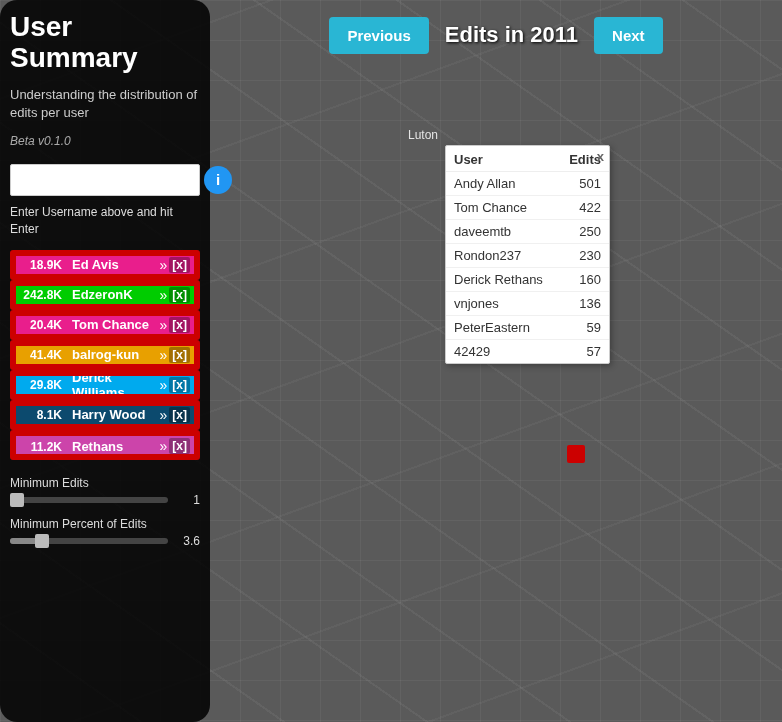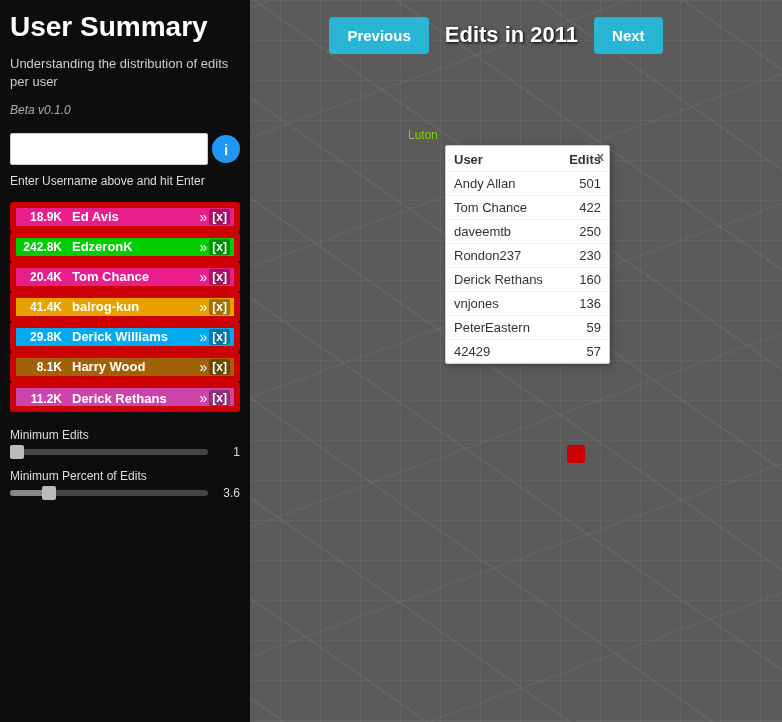--- a/index.html
+++ b/index.html
@@ -44,28 +44,29 @@
           transparent 120px,
           rgba(200,200,200,0.06) 120px,
           rgba(200,200,200,0.06) 122px
         );
     }
 
     
     #sidebar {
       position: absolute;
       top: 0; left: 0;
-      width: 250px;
+      width: 210px;
       height: 100%;
       background: rgba(0,0,0,0.85);
       z-index: 10;
       padding: 12px 10px;
       display: flex;
       flex-direction: column;
       gap: 8px;
+      border-radius: 17px;
     }
 
     #app-title {
       color: #fff;
       font-size: 28px;
       font-weight: bold;
       line-height: 1.1;
       margin-bottom: 4px;
     }
 
@@ -318,21 +319,21 @@
       background: #cc0000;
       border-radius: 2px;
       z-index: 5;
     }
 
     
     #luton-label {
       position: absolute;
       top: 128px;
       left: 408px;
-      color: #84cc16;
+      color: #e5e5e5;
       font-size: 12px;
       z-index: 5;
     }
   </style>
 </head>
 <body>
 
 <div id="map-bg"></div>
 
 <div id="luton-label">Luton</div>
@@ -385,21 +386,21 @@
         </span>
       </div>
       <div class="user-row" style="background-color: rgb(0, 170, 238); border-color: rgb(204, 0, 0);">
         <span class="user-row-count">29.8K</span>
         <span class="user-row-name">Derick Williams</span>
         <span class="user-row-actions">
           <span class="user-row-arrow">»</span>
           <span class="user-row-x">[x]</span>
         </span>
       </div>
-      <div class="user-row" style="background-color: #a16207; border-color: rgb(204, 0, 0);">
+      <div class="user-row" style="background-color: #0c4a6e; border-color: rgb(204, 0, 0);">
         <span class="user-row-count">8.1K</span>
         <span class="user-row-name">Harry Wood</span>
         <span class="user-row-actions">
           <span class="user-row-arrow">»</span>
           <span class="user-row-x">[x]</span>
         </span>
       </div>
       <div class="user-row" style="background-color: rgb(204, 68, 170); border-color: rgb(204, 0, 0); align-items: flex-end;">
         <span class="user-row-count">11.2K</span>
         <span class="user-row-name">Derick Rethans</span>

